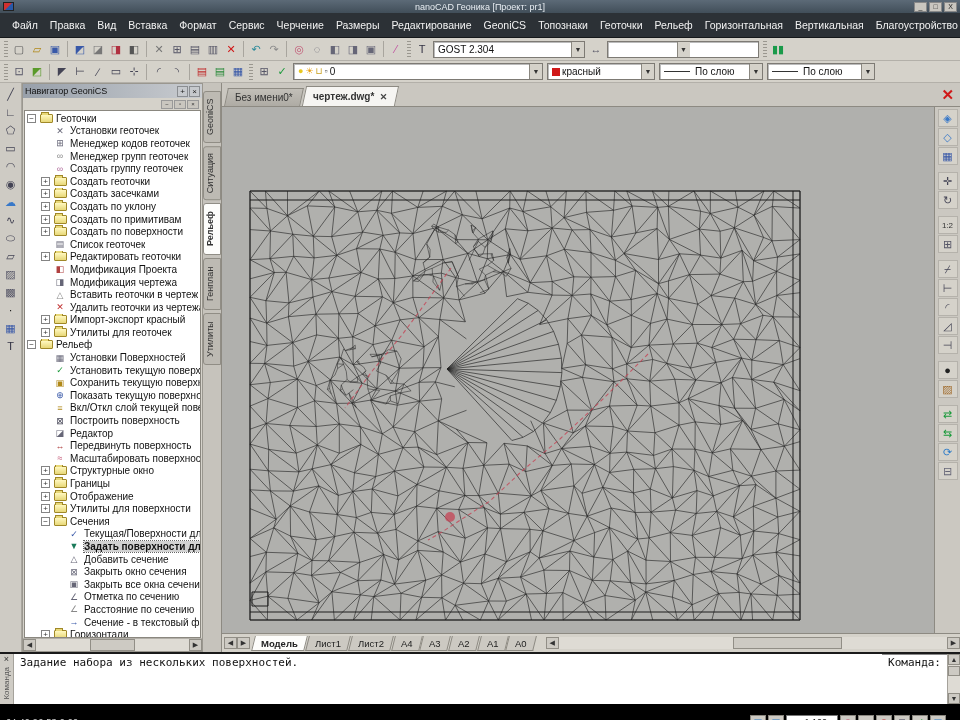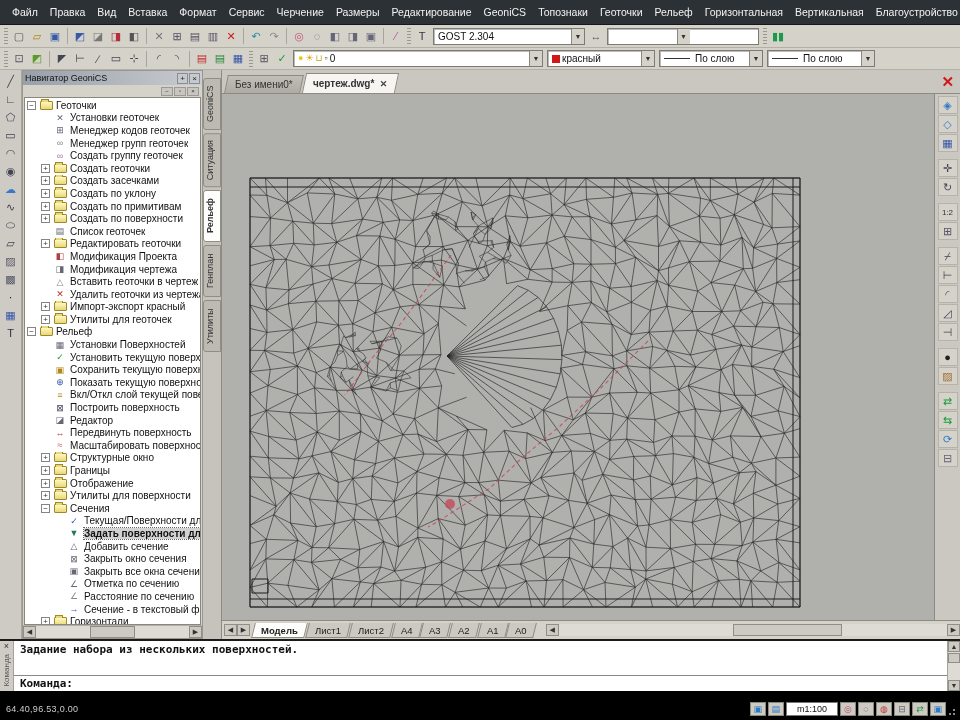--- a/index.html
+++ b/index.html
@@ -97,21 +97,21 @@
     background:#ccc9c2; border:1px solid #8d8a82; border-top:none; transform:skewX(-14deg); margin-right:1px; }
   .ltab > span { transform:skewX(14deg); }
   .ltab.active { background:#fdfdfb; font-weight:bold; }
   .lscroll { flex:1; display:flex; align-items:center; margin-left:10px; }
 
   
   .cmd { height:52px; display:flex; background:#fff; border-top:2px solid #1a1a1a; }
   .cmd-strip { width:14px; background:#cfccc5; border-right:1px solid #a5a29b; display:flex; flex-direction:column; align-items:center; }
   .cmd-strip .cx { font-size:9px; color:#333; line-height:11px; }
   .cmd-vlabel { writing-mode:vertical-rl; transform:rotate(180deg); font-size:8px; color:#555; margin-top:2px; }
-  .cmd-body { flex:1; display:flex; flex-direction:column; font-family:"DejaVu Sans Mono", monospace;font-weight:bold; }
+  .cmd-body { flex:1; display:flex; flex-direction:row; font-family:"DejaVu Sans Mono", monospace; }
   .cmd-hist { flex:1; font-size:11px; color:#111; padding:2px 6px; }
   .cmd-prompt { height:16px; border-top:1px solid #888; font-size:11px; color:#111; padding:1px 6px; }
   .cmd-vscroll { width:13px; background:#d5d2ca; border-left:1px solid #a5a29b; display:flex; flex-direction:column; }
   .cmd-vscroll .sbtn { width:12px; height:11px; }
   .cmd-vscroll .vtrack { flex:1; background:#dedbd4; }
   .vthumb { height:10px; background:#cdcac3; border:1px solid #918e86; margin:1px 0; }
 
   
   .statusbar { height:36px; background:#000; display:flex; align-items:center; color:#ccc; font-size:9px; }
   .coords { width:160px; padding-left:6px; letter-spacing:.3px; }
@@ -126,20 +126,29 @@
   .gripcorner { width:10px; height:14px; background:
     radial-gradient(circle at 2px 12px,#888 1px,transparent 1.4px),
     radial-gradient(circle at 6px 12px,#888 1px,transparent 1.4px),
     radial-gradient(circle at 6px 8px,#888 1px,transparent 1.4px); }
 </style>
 </head>
 <body>
 
 <div id="app">
 
+  <div class="titlebar">
+    <div class="app-logo"></div>
+    <div class="title-text">nanoCAD Геоника [Проект: pr1]</div>
+    <div class="winbtns">
+      <div class="winbtn">_</div>
+      <div class="winbtn">□</div>
+      <div class="winbtn">X</div>
+    </div>
+  </div>
 
   <div class="menubar">
       <div class="mitem">Файл</div>
       <div class="mitem">Правка</div>
       <div class="mitem">Вид</div>
       <div class="mitem">Вставка</div>
       <div class="mitem">Формат</div>
       <div class="mitem">Сервис</div>
       <div class="mitem">Черчение</div>
       <div class="mitem">Размеры</div>

